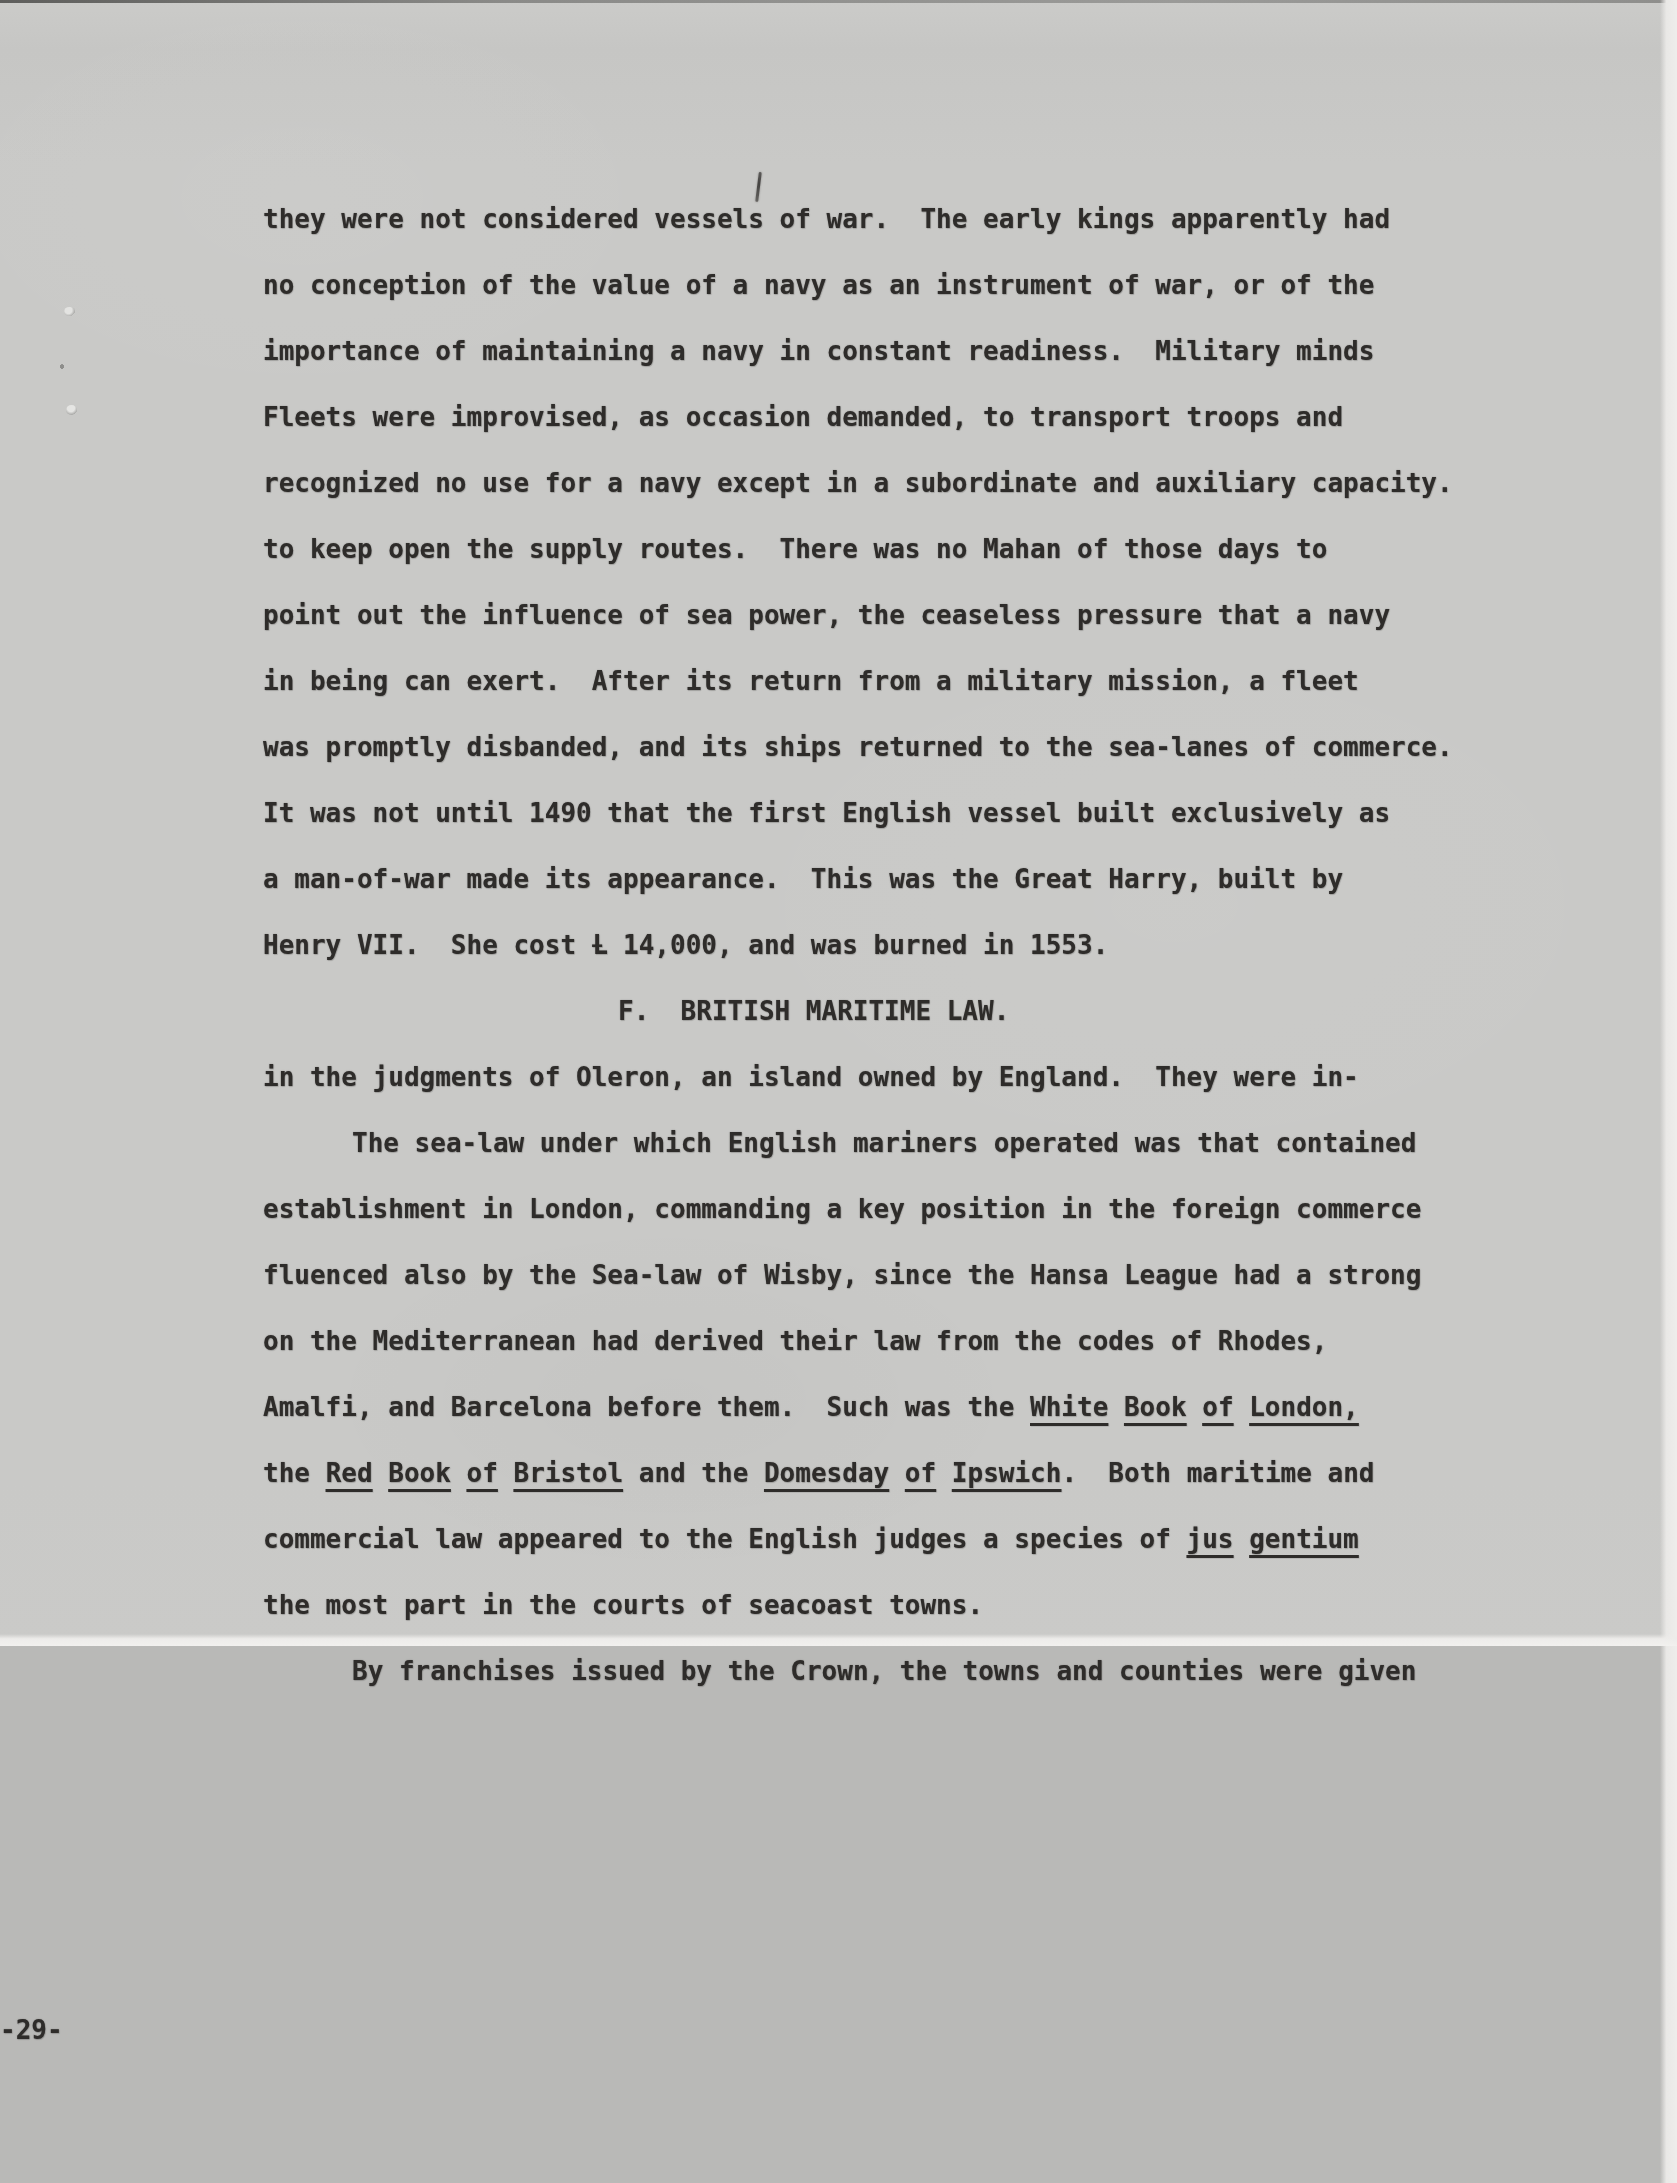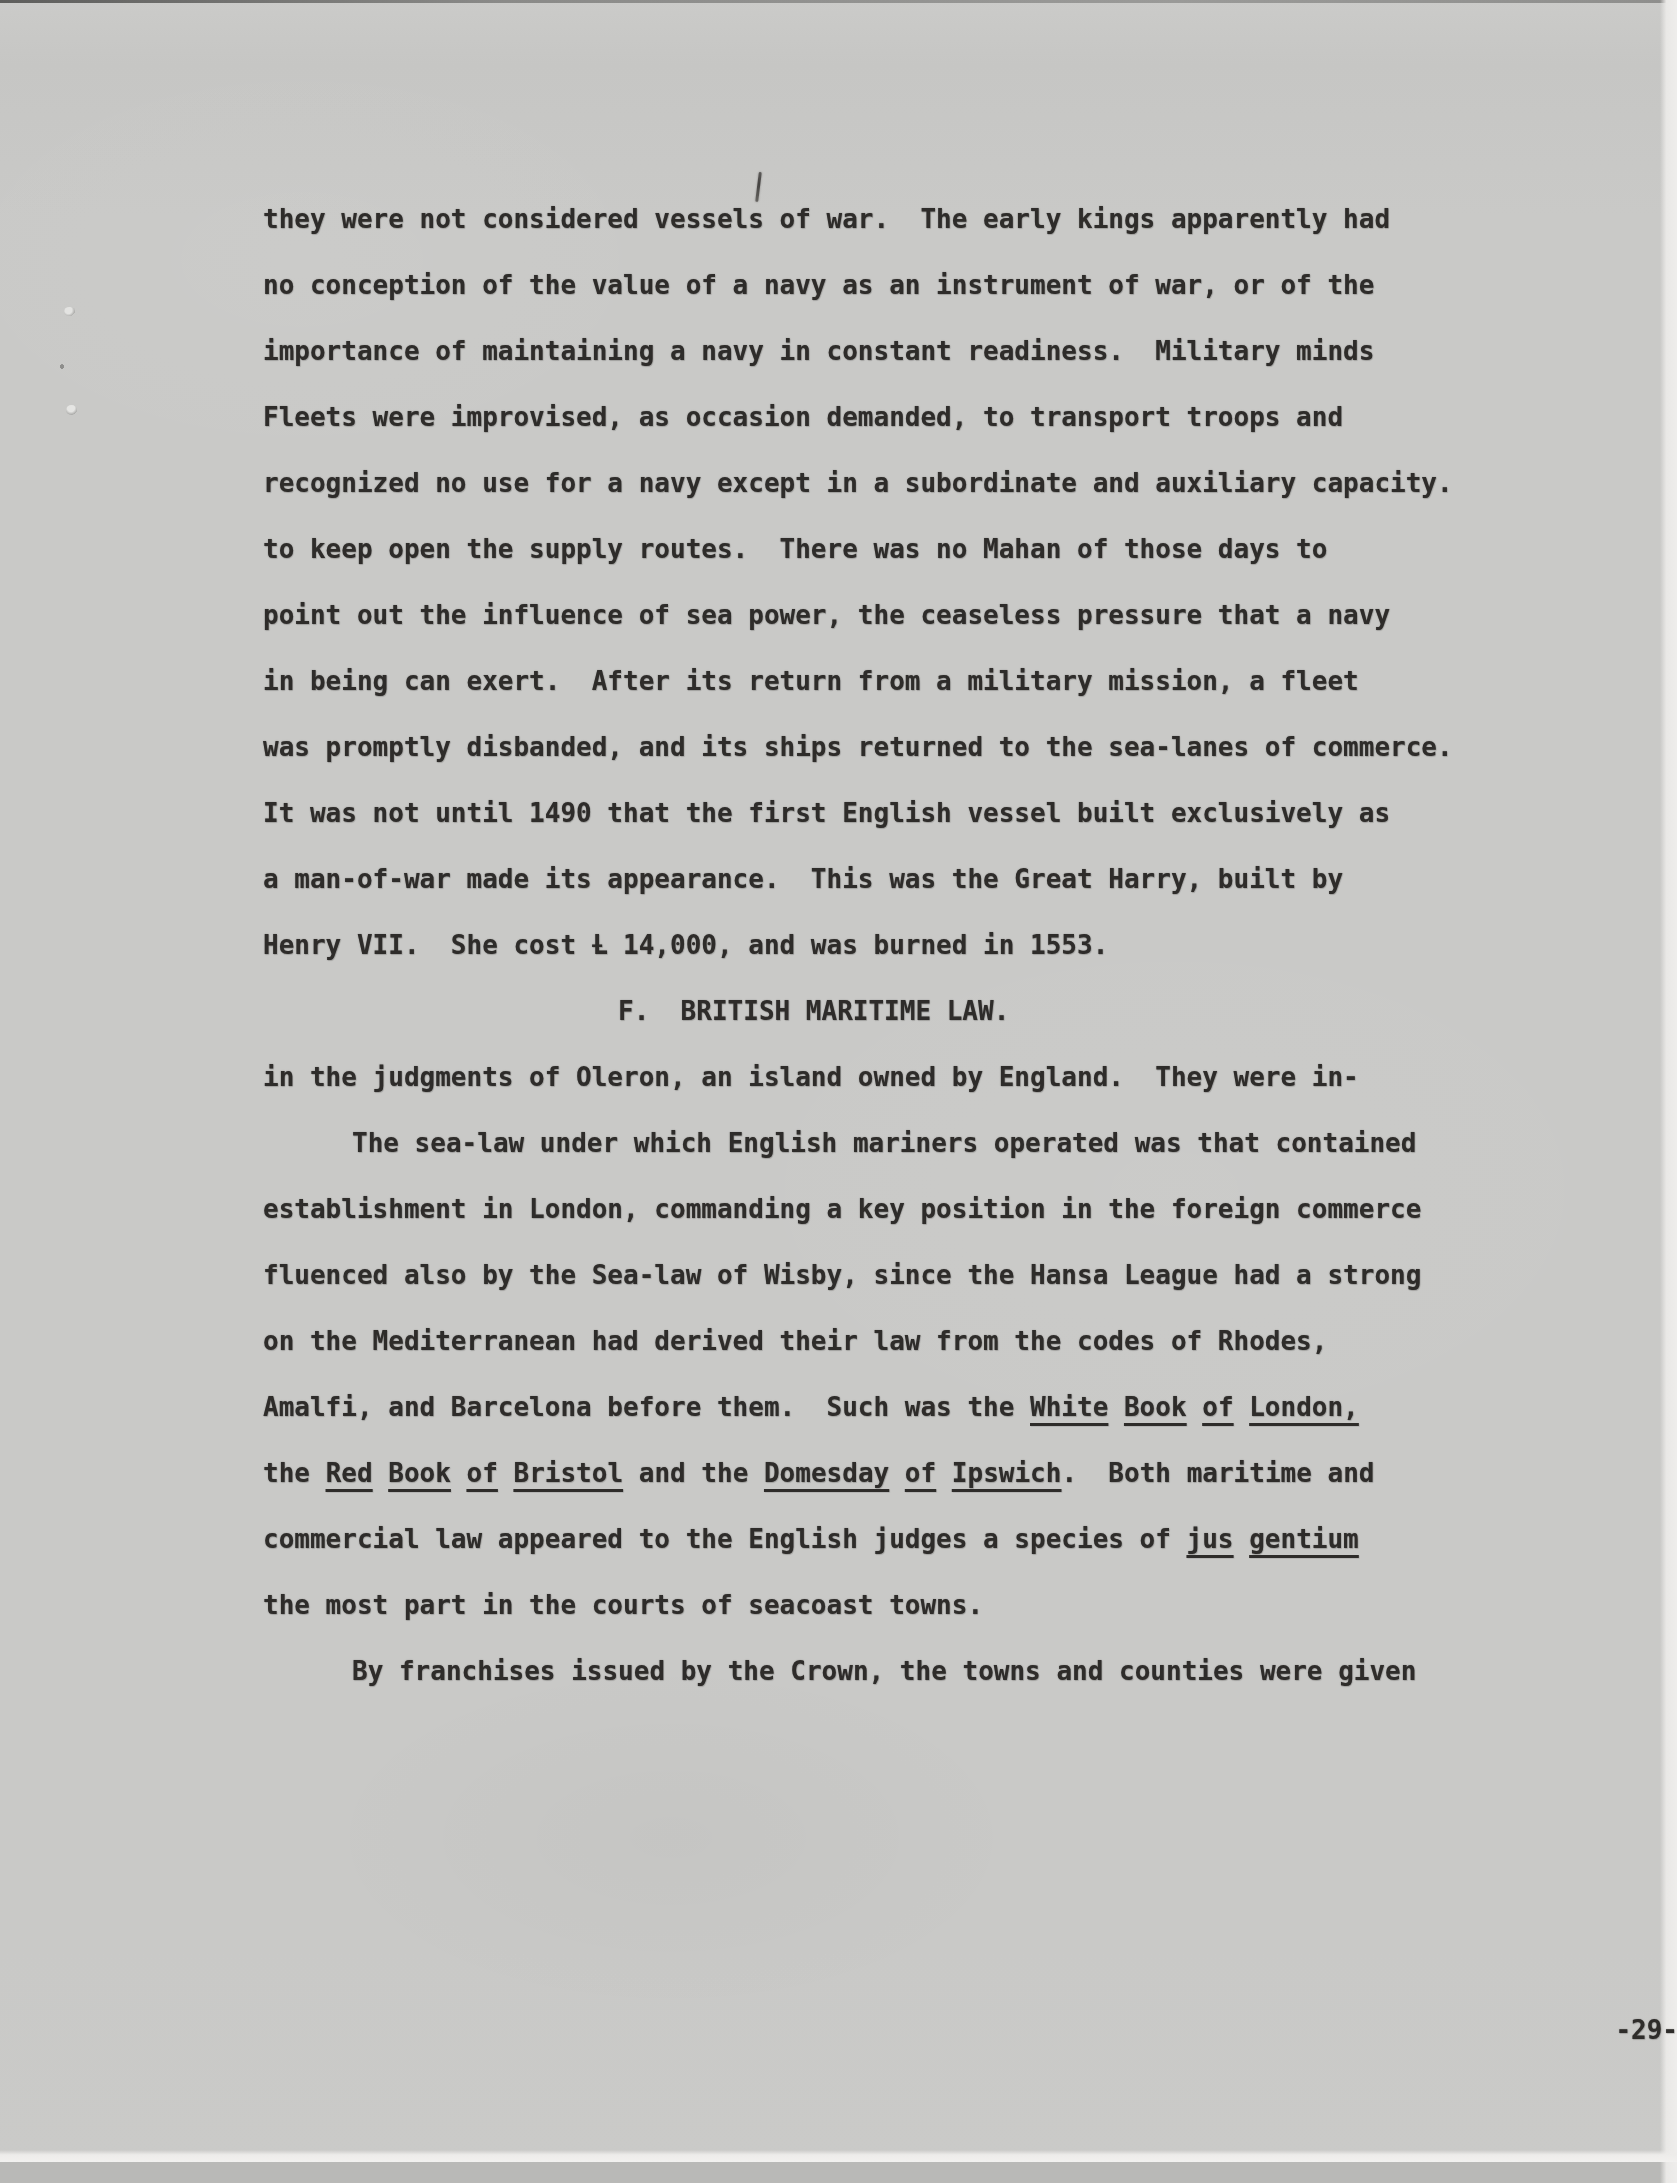--- a/index.html
+++ b/index.html
@@ -3,21 +3,21 @@
 <meta charset="utf-8">
 <style>
   html,body{margin:0;padding:0;}
   body{
     width:1678px;height:2183px;
     background:#b9b9b7;
     font-family:"DejaVu Sans Mono", monospace;
     overflow:hidden;
   }
   .paper{
-    position:absolute;left:0;top:0;width:1678px;height:2162px;
+    position:absolute;left:0;top:0;width:1678px;height:1646px;
     background:
       radial-gradient(ellipse 592px 329px at 18% 12%, rgba(255,255,255,0.04), rgba(0,0,0,0) 70%),
       radial-gradient(ellipse 790px 461px at 70% 55%, rgba(255,255,255,0.03), rgba(0,0,0,0) 70%),
       radial-gradient(ellipse 526px 263px at 40% 85%, rgba(0,0,0,0.02), rgba(0,0,0,0) 70%),
       linear-gradient(180deg,#cbcbc9 0%,#c6c6c4 3%,#c9c9c7 10%,#c9c9c7 90%,#cacac8 100%);
   }
   .edge-top{
     position:absolute;left:0;top:0;width:1678px;height:2.6px;
     background:linear-gradient(90deg,#5e5e5c,#8a8a88 30%,#9a9a98 70%,#8e8e8c);
   }
@@ -40,21 +40,21 @@
   .line.indent{text-indent:89px;}
   .line.heading{text-indent:355px;}
   .u{
     text-decoration:underline;
     text-decoration-thickness:3.3px;
     text-underline-offset:6.6px;
     text-decoration-skip-ink:none;
   }
   .pagenum{
     position:absolute;left:0;top:1997px;width:1678px;height:66px;
-    line-height:66px;text-align:right;
+    line-height:66px;text-align:left;
     font-size:26px;font-weight:700;color:#2e2c2a;
     text-shadow:0 0 1.3px rgba(46,44,42,0.45), 0.7px 0.7px 0.7px rgba(46,44,42,0.18);
     white-space:pre;
   }
   .ink-blot{
     position:absolute;left:757px;top:172px;width:3.3px;height:30px;
     background:linear-gradient(180deg,#4a4846 0%,#2e2c2a 40%,#55534f 100%);
     transform:rotate(7deg);
     border-radius:2px;
     box-shadow:0 0 2px rgba(46,44,42,0.5);

